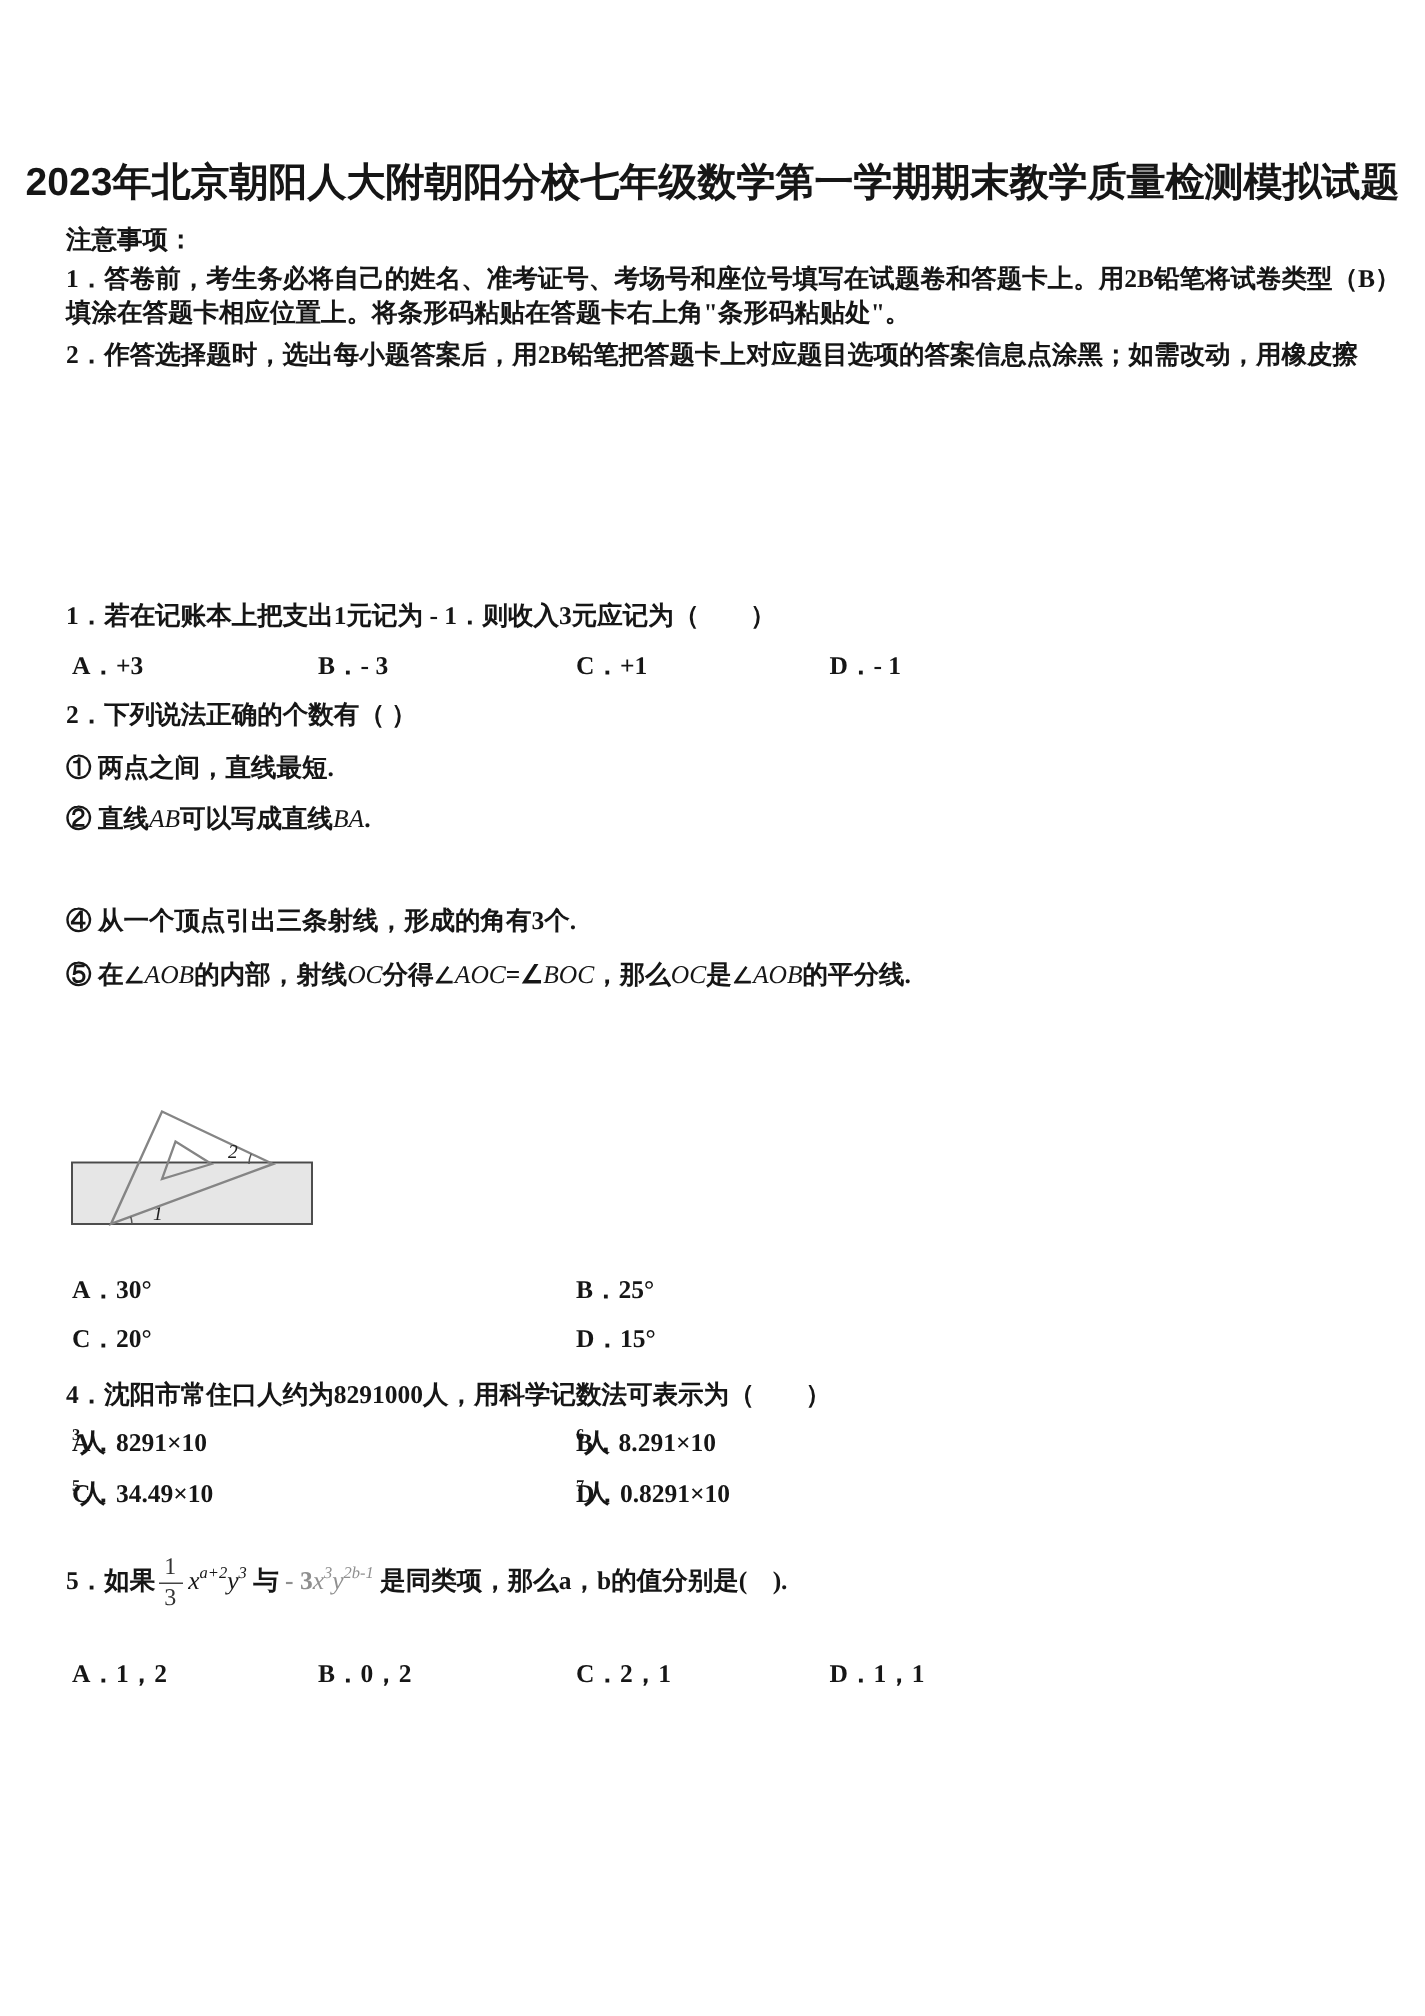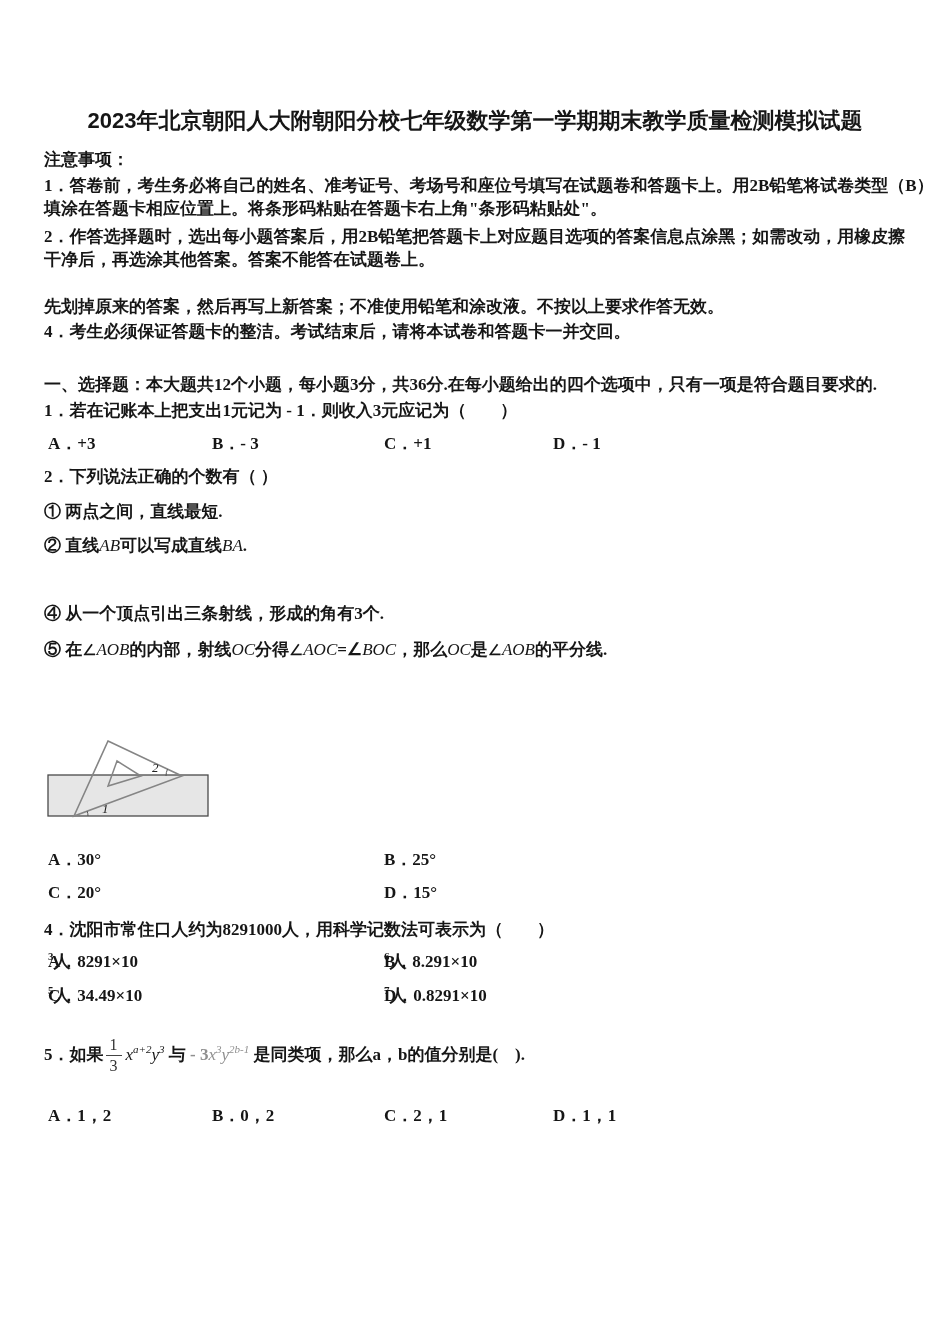--- a/index.html
+++ b/index.html
@@ -19,21 +19,21 @@
     font-size:17px;
     line-height:22px;
     white-space:nowrap;
   }
   .title{
     position:absolute;
     top:106px;
     left:0;
     width:100%;
     text-align:center;
-    font-size:22px;
+    font-size:26px;
     line-height:30px;
     font-weight:700;
     font-family:"Liberation Sans", sans-serif;
     white-space:nowrap;
   }
   .optrow{position:absolute;left:0;width:930px;height:24px;font-size:17px;line-height:22px;}
   .optrow span{position:absolute;white-space:nowrap;}
   .c1{left:48px}.c2{left:212px}.c3{left:384px}.c4{left:553px}
   .b1{left:48px}.b2{left:384px}
   .it{font-style:italic;font-weight:400;font-family:Liberation Serif, serif;}
@@ -52,25 +52,21 @@
 <body>
 
 <div class="page">
 
   <div class="title">2023年北京朝阳人大附朝阳分校七年级数学第一学期期末教学质量检测模拟试题</div>
 
   <div class="line" style="top:149px">注意事项：</div>
   <div class="line" style="top:175px">1．答卷前，考生务必将自己的姓名、准考证号、考场号和座位号填写在试题卷和答题卡上。用2B铅笔将试卷类型（B）</div>
   <div class="line" style="top:198px">填涂在答题卡相应位置上。将条形码粘贴在答题卡右上角"条形码粘贴处"。</div>
   <div class="line" style="top:226px">2．作答选择题时，选出每小题答案后，用2B铅笔把答题卡上对应题目选项的答案信息点涂黑；如需改动，用橡皮擦</div>
-  <div class="line" style="top:249px">干净后，再选涂其他答案。答案不能答在试题卷上。</div>
-  <div class="line" style="top:296px">先划掉原来的答案，然后再写上新答案；不准使用铅笔和涂改液。不按以上要求作答无效。</div>
-  <div class="line" style="top:321px">4．考生必须保证答题卡的整洁。考试结束后，请将本试卷和答题卡一并交回。</div>
 
-  <div class="line" style="top:374px">一、选择题：本大题共12个小题，每小题3分，共36分.在每小题给出的四个选项中，只有一项是符合题目要求的.</div>
 
   <div class="line" style="top:400px">1．若在记账本上把支出1元记为 - 1．则收入3元应记为（　　）</div>
   <div class="optrow" style="top:433px">
     <span class="c1">A．+3</span>
     <span class="c2">B．- 3</span>
     <span class="c3">C．+1</span>
     <span class="c4">D．- 1</span>
   </div>
 
   <div class="line" style="top:466px">2．下列说法正确的个数有（ ）</div>

